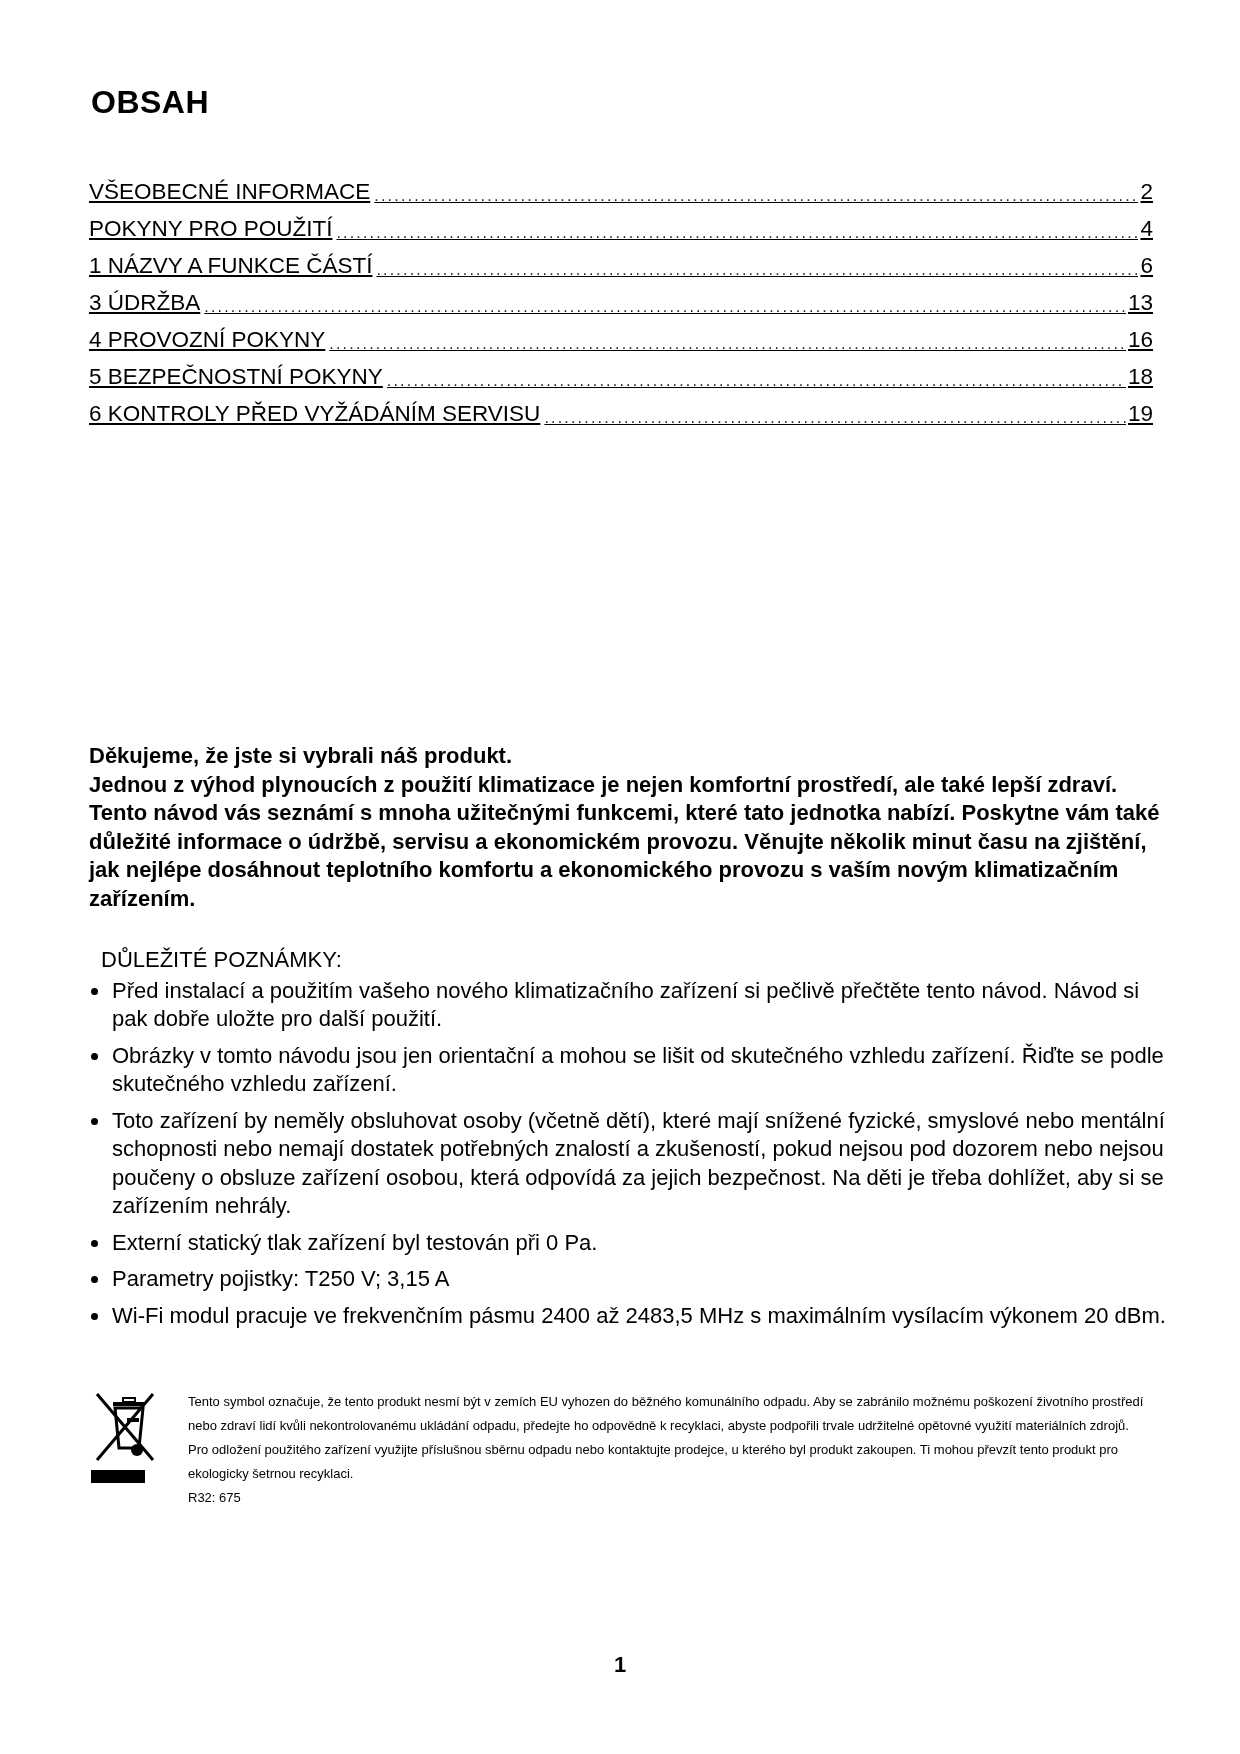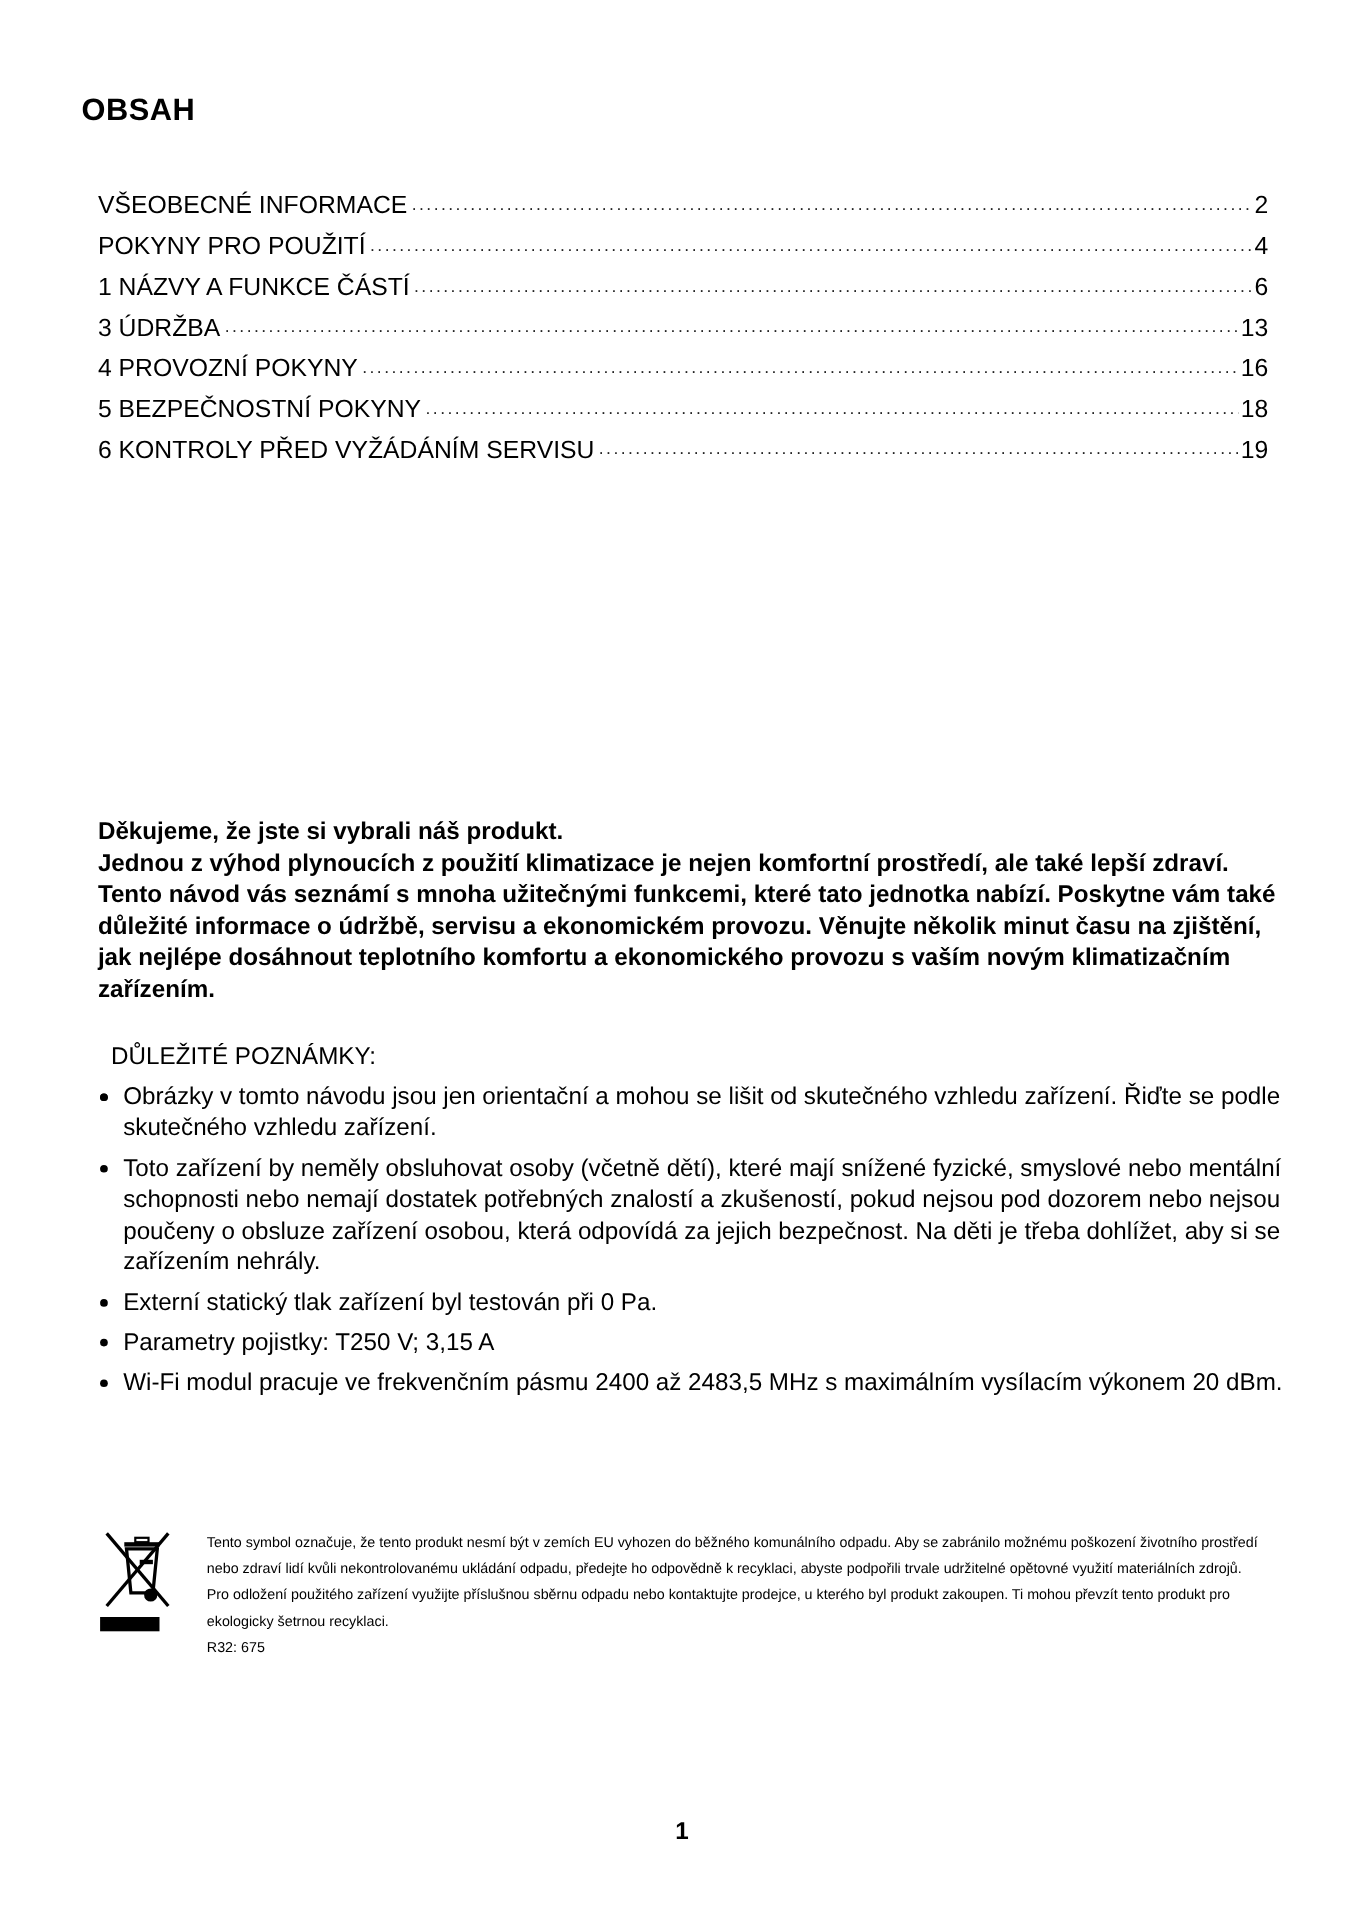--- a/index.html
+++ b/index.html
@@ -1,20 +1,20 @@
 <!DOCTYPE html>
 <html><head>
 <meta charset="utf-8">
 <style>
   html, body { margin: 0; padding: 0; background: #ffffff; }
   body { width: 1240px; height: 1754px; position: relative; overflow: hidden;
          font-family: "Liberation Sans", sans-serif; color: #000; }
-  .title { position: absolute; left: 74px; top: 84px; font-size: 28px; font-weight: bold; margin: 0; letter-spacing: 0.5px; }
+  .title { position: absolute; left: 91px; top: 84px; font-size: 32px; font-weight: bold; margin: 0; letter-spacing: 0.5px; }
   .toc { position: absolute; left: 89px; top: 168px; width: 1064px; }
-  .toc-row { display: flex; align-items: center; height: 37px; font-size: 22.5px; }
+  .toc-row { display: flex; align-items: flex-end; height: 37px; font-size: 22.5px; text-decoration: underline; }
   .toc-label { white-space: nowrap; }
   .toc-dots { flex: 1; overflow: hidden; white-space: nowrap; margin: 0 2px 0 4px; font-size: 16px; letter-spacing: 2.2px; color: #222; }
   .toc-dots::before { content: "......................................................................................................................................................................................................................................................"; }
   .toc-page { white-space: nowrap; }
   .intro { position: absolute; left: 89px; top: 742px; width: 1080px; font-size: 22px; font-weight: bold; line-height: 28.5px; }
   .intro p { margin: 0; }
   .notes { position: absolute; left: 89px; top: 946px; width: 1080px; font-size: 22px; line-height: 28.5px; }
   .notes-heading { margin: 0 0 2px 12px; }
   .notes ul { list-style: none; margin: 0; padding: 0; }
   .notes li { position: relative; padding-left: 23px; margin-bottom: 8px; }
@@ -68,21 +68,21 @@
 </div>
 
 <div class="intro">
   <p>Děkujeme, že jste si vybrali náš produkt.</p>
   <p>Jednou z výhod plynoucích z použití klimatizace je nejen komfortní prostředí, ale také lepší zdraví. Tento návod vás seznámí s mnoha užitečnými funkcemi, které tato jednotka nabízí. Poskytne vám také důležité informace o údržbě, servisu a ekonomickém provozu. Věnujte několik minut času na zjištění, jak nejlépe dosáhnout teplotního komfortu a ekonomického provozu s vaším novým klimatizačním zařízením.</p>
 </div>
 
 <div class="notes">
   <p class="notes-heading">DŮLEŽITÉ POZNÁMKY:</p>
   <ul>
-    <li><span class="bullet"></span></li>
+    <li><span class="bullet"></span><span>Před instalací a použitím vašeho nového klimatizačního zařízení si pečlivě přečtěte tento návod. Návod si pak dobře uložte pro další použití.</span></li>
     <li><span class="bullet"></span><span>Obrázky v tomto návodu jsou jen orientační a mohou se lišit od skutečného vzhledu zařízení. Řiďte se podle skutečného vzhledu zařízení.</span></li>
     <li><span class="bullet"></span><span>Toto zařízení by neměly obsluhovat osoby (včetně dětí), které mají snížené fyzické, smyslové nebo mentální schopnosti nebo nemají dostatek potřebných znalostí a zkušeností, pokud nejsou pod dozorem nebo nejsou poučeny o obsluze zařízení osobou, která odpovídá za jejich bezpečnost. Na děti je třeba dohlížet, aby si se zařízením nehrály.</span></li>
     <li><span class="bullet"></span><span>Externí statický tlak zařízení byl testován při 0 Pa.</span></li>
     <li><span class="bullet"></span><span>Parametry pojistky: T250 V; 3,15 A</span></li>
     <li><span class="bullet"></span><span>Wi-Fi modul pracuje ve frekvenčním pásmu 2400 až 2483,5 MHz s maximálním vysílacím výkonem 20 dBm.</span></li>
   </ul>
 </div>
 
 <div class="weee">
   <svg width="80" height="100" viewBox="0 0 80 100">

